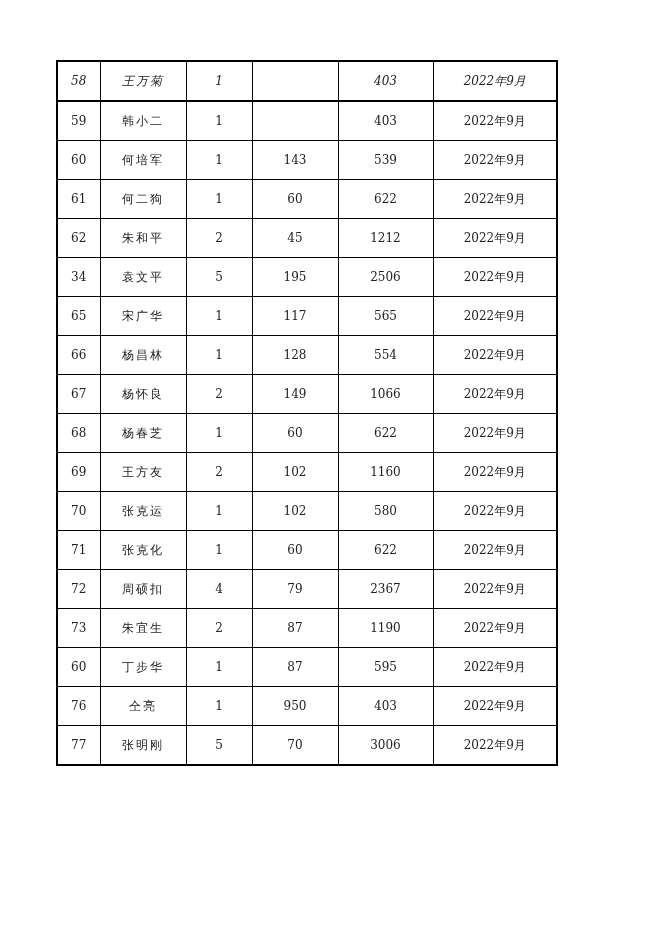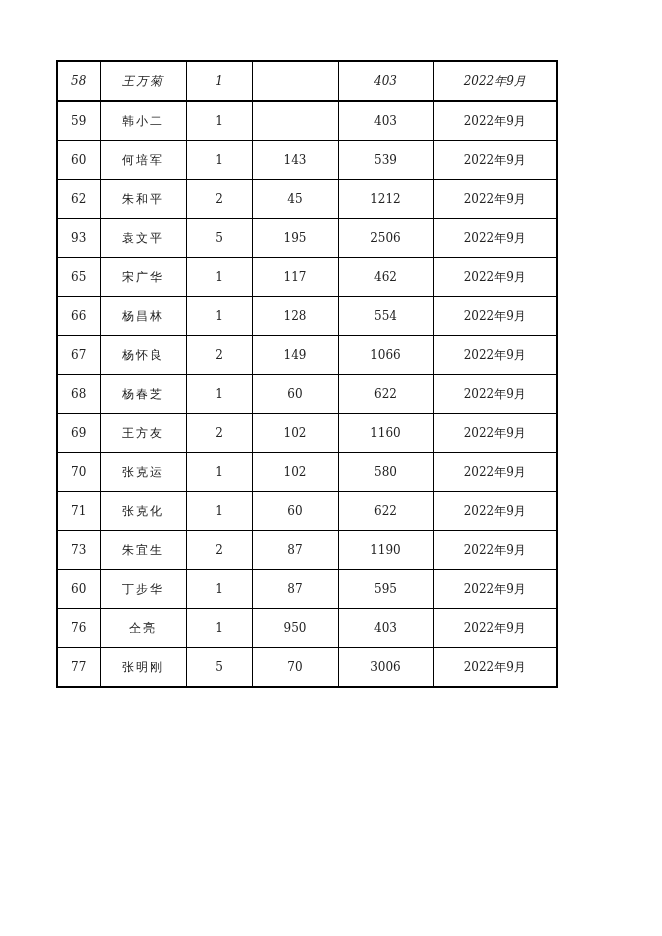--- a/index.html
+++ b/index.html
@@ -79,41 +79,49 @@
       </tr>
       <tr>
         <td>60</td>
         <td class="name">何培军</td>
         <td>1</td>
         <td>143</td>
         <td>539</td>
         <td>2022年9月</td>
       </tr>
       <tr>
+        <td>61</td>
+        <td class="name">何二狗</td>
+        <td>1</td>
+        <td>60</td>
+        <td>622</td>
+        <td>2022年9月</td>
+      </tr>
+      <tr>
         <td>62</td>
         <td class="name">朱和平</td>
         <td>2</td>
         <td>45</td>
         <td>1212</td>
         <td>2022年9月</td>
       </tr>
       <tr>
-        <td>93</td>
+        <td>34</td>
         <td class="name">袁文平</td>
         <td>5</td>
         <td>195</td>
         <td>2506</td>
         <td>2022年9月</td>
       </tr>
       <tr>
         <td>65</td>
         <td class="name">宋广华</td>
         <td>1</td>
         <td>117</td>
-        <td>462</td>
+        <td>565</td>
         <td>2022年9月</td>
       </tr>
       <tr>
         <td>66</td>
         <td class="name">杨昌林</td>
         <td>1</td>
         <td>128</td>
         <td>554</td>
         <td>2022年9月</td>
       </tr>
@@ -148,20 +156,28 @@
         <td>102</td>
         <td>580</td>
         <td>2022年9月</td>
       </tr>
       <tr>
         <td>71</td>
         <td class="name">张克化</td>
         <td>1</td>
         <td>60</td>
         <td>622</td>
+        <td>2022年9月</td>
+      </tr>
+      <tr>
+        <td>72</td>
+        <td class="name">周硕扣</td>
+        <td>4</td>
+        <td>79</td>
+        <td>2367</td>
         <td>2022年9月</td>
       </tr>
       <tr>
         <td>73</td>
         <td class="name">朱宜生</td>
         <td>2</td>
         <td>87</td>
         <td>1190</td>
         <td>2022年9月</td>
       </tr>

